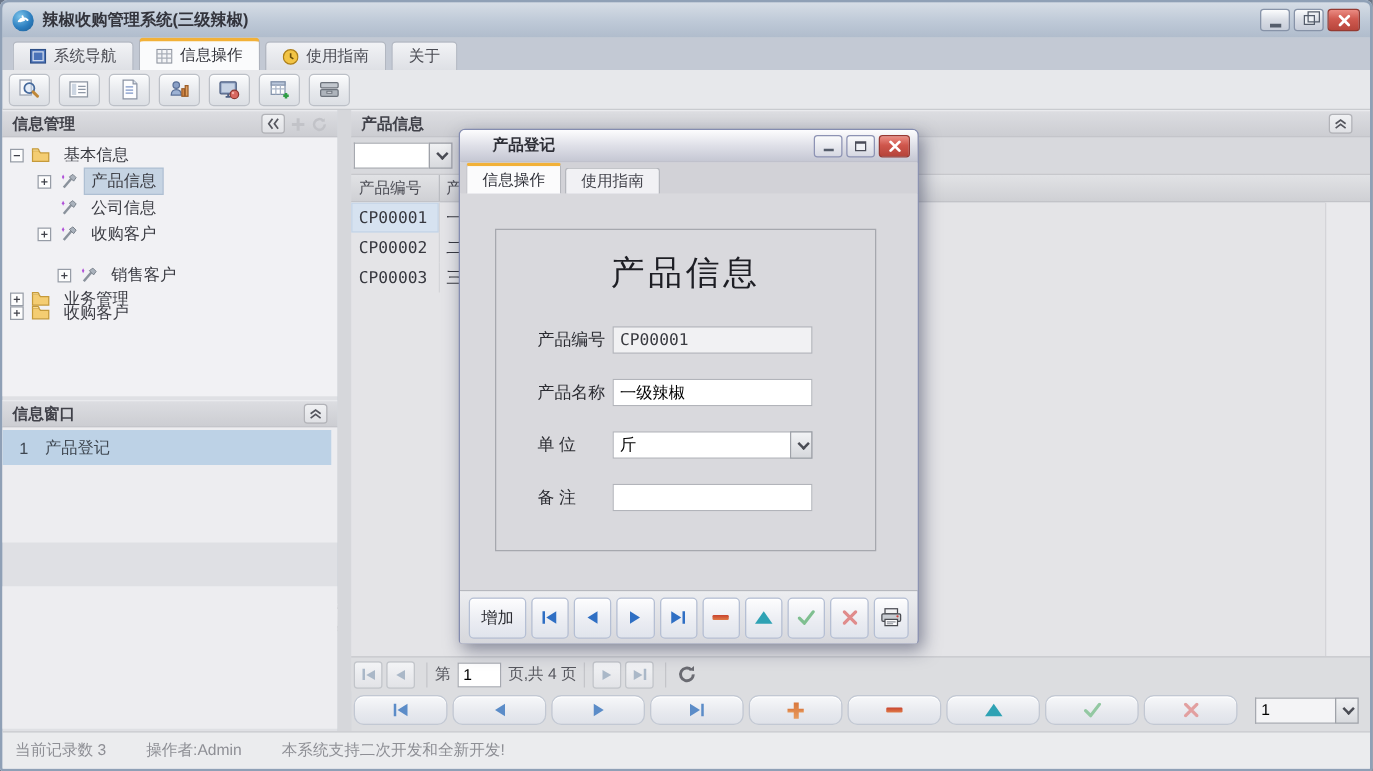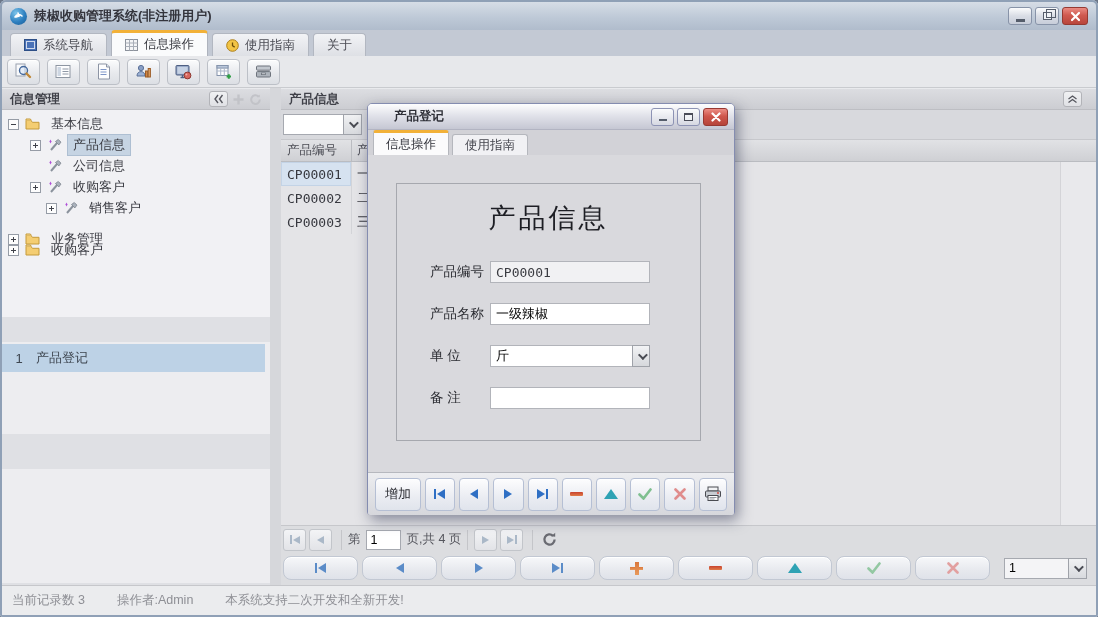--- a/index.html
+++ b/index.html
@@ -156,21 +156,21 @@
 <body>
 
 <div class="window">
 
   <div class="abs titlebar">
     <span class="app-icon">
       <svg width="13" height="13" viewBox="0 0 13 13">
           <path d="M3 7c2-3 5-3 7-1M6 3l1 3-3 1" stroke="#fff" stroke-width="1.6" fill="none" stroke-linecap="round"></path>
         </svg>
     </span>
-    <span class="title-text">辣椒收购管理系统(非注册用户)</span>
+    <span class="title-text">辣椒收购管理系统(三级辣椒)</span>
     <span class="winbtns">
       <span class="wbtn">
           <span class="glyph-min"></span>
         </span>
       <span class="wbtn">
           <span class="glyph-restore"></span>
         </span>
       <span class="wbtn close">
         <svg width="11" height="11" viewBox="0 0 11 11">
             <path d="M2 2l7 7M9 2l-7 7" stroke="#fff" stroke-width="2.2" stroke-linecap="round"></path>
@@ -309,21 +309,21 @@
       </div>
       <div class="trow" style="left:28px;top:67px;">
         <span class="exp plus"></span>
         <svg class="ticon" viewBox="0 0 15 14">
             <path d="M4 12L10 5" stroke="#8a929c" stroke-width="2"></path>
             <path d="M8.5 3.5l2.8-2 2.6 2.6-2 2.8z" fill="#aab2bc" stroke="#7a828c" stroke-width=".8"></path>
             <path d="M3.5 1.5l1 2-1 2-1-2z" fill="#b050d8"></path>
           </svg>
         <span class="tlabel">收购客户</span>
       </div>
-      <div class="trow" style="left:28px;top:88px;padding-left:16px;">
+      <div class="trow" style="left:28px;top:100px;padding-left:16px;">
         <span class="exp plus"></span>
         <svg class="ticon" viewBox="0 0 15 14">
             <path d="M4 12L10 5" stroke="#8a929c" stroke-width="2"></path>
             <path d="M8.5 3.5l2.8-2 2.6 2.6-2 2.8z" fill="#aab2bc" stroke="#7a828c" stroke-width=".8"></path>
             <path d="M3.5 1.5l1 2-1 2-1-2z" fill="#b050d8"></path>
           </svg>
         <span class="tlabel">销售客户</span>
       </div>
       <div class="trow" style="left:6px;top:119px;justify-content:space-between;">
         <span class="exp plus"></span>
@@ -336,20 +336,30 @@
       <div class="trow" style="left:6px;top:130px;">
         <span class="exp plus"></span>
         <svg class="ticon" viewBox="0 0 15 14">
             <path d="M1 3.5h5l1.4 1.8H14V12H1z" fill="#f4cd72" stroke="#c59a3a"></path>
             <path d="M1 3.5V2h4.4l1 1.5" fill="#f9dc94" stroke="#c59a3a"></path>
           </svg>
         <span class="tlabel">收购客户</span>
       </div>
     </div>
 
+    <div class="phead" style="position:absolute;left:0;top:232px;width:268px;">
+      <span>信息窗口</span>
+      <span class="tools">
+        <span class="mini-btn">
+          <svg width="11" height="10" viewBox="0 0 11 10">
+              <path d="M1.5 5L5.5 2l4 3M1.5 8.5l4-3 4 3" stroke="#55565e" stroke-width="1.3" fill="none"></path>
+            </svg>
+        </span>
+      </span>
+    </div>
     <div class="iw-body">
       <div class="iw-item">
         <span class="iw-num">1</span>
         <span>产品登记</span>
       </div>
     </div>
 
     <div class="phead" style="position:absolute;left:12px;top:359px;width:268px;margin-top:36px;">
       <span>报表输出</span>
       <span class="tools">

